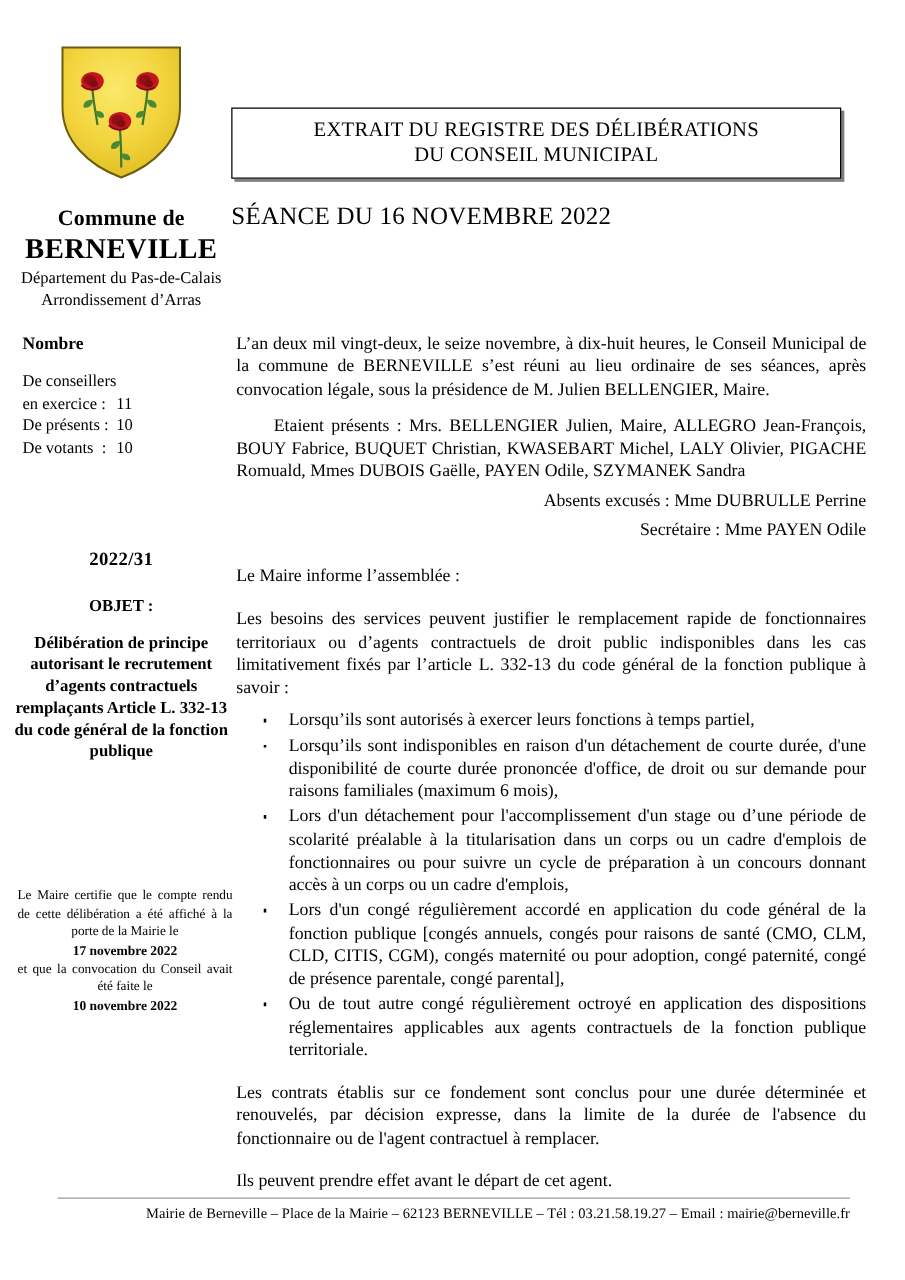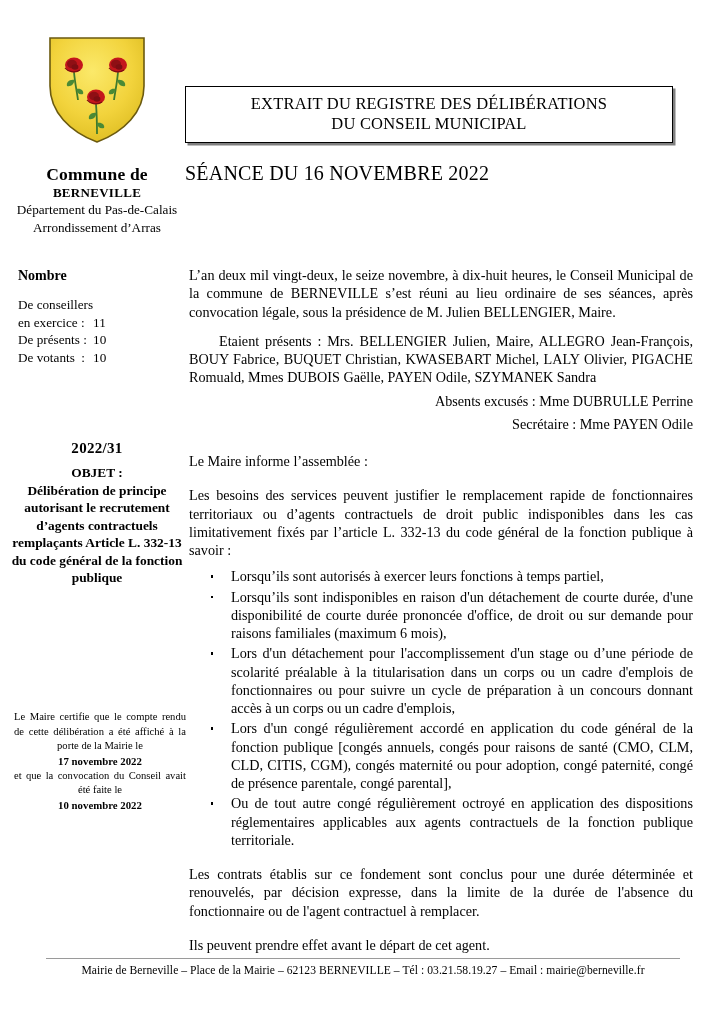--- a/index.html
+++ b/index.html
@@ -42,21 +42,21 @@
   .crest-svg { display: block; }
 
   .commune-line1 {
     font-size: 17.5px;
     font-weight: bold;
     line-height: 1.18;
     margin-top: 16px;
     letter-spacing: 0.2px;
   }
   .commune-line2 {
-    font-size: 13px;
+    font-size: 23px;
     font-weight: bold;
     line-height: 1.18;
     letter-spacing: 0.3px;
   }
   .commune-sub {
     font-size: 13.2px;
     line-height: 1.32;
     margin-top: 1px;
   }
 
@@ -92,27 +92,27 @@
     text-align: center;
   }
   .delib-number {
     font-size: 15px;
     font-weight: bold;
     letter-spacing: 0.3px;
   }
   .objet-title {
     font-size: 13.4px;
     font-weight: bold;
-    margin-top: 8px;
+    margin-top: 20px;
   }
   .objet-text {
     font-size: 13.4px;
     font-weight: bold;
     line-height: 1.30;
-    margin-top: 1px;
+    margin-top: 12px;
   }
 
   
   .certif-block {
     position: absolute;
     left: 14px;
     top: 710px;
     width: 172px;
     text-align: center;
     font-size: 10.6px;
@@ -217,21 +217,21 @@
     text-align: right;
     font-size: 11px;
     padding-bottom: 1px;
   }
   .footer-rule {
     border-top: 1px solid #9a9a9a;
     height: 0;
     width: 100%;
   }
   .footer-text {
-    text-align: center;
+    text-align: right;
     font-size: 11.6px;
     padding-top: 5px;
     letter-spacing: 0.05px;
   }
 </style>
 </head>
 <body>
 
 <div class="page">
 

